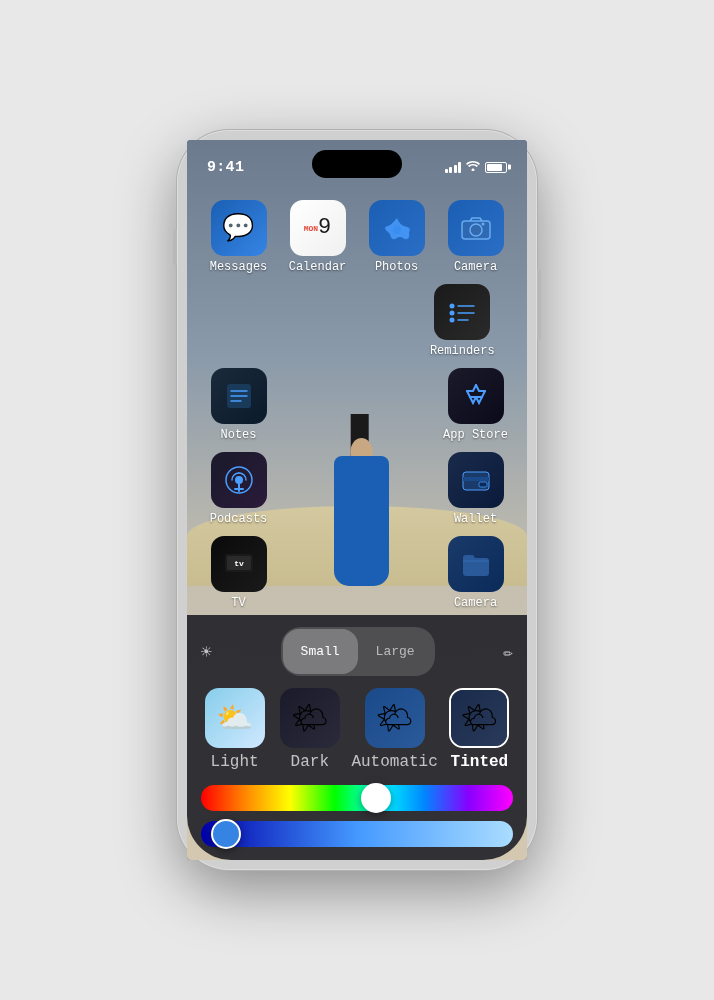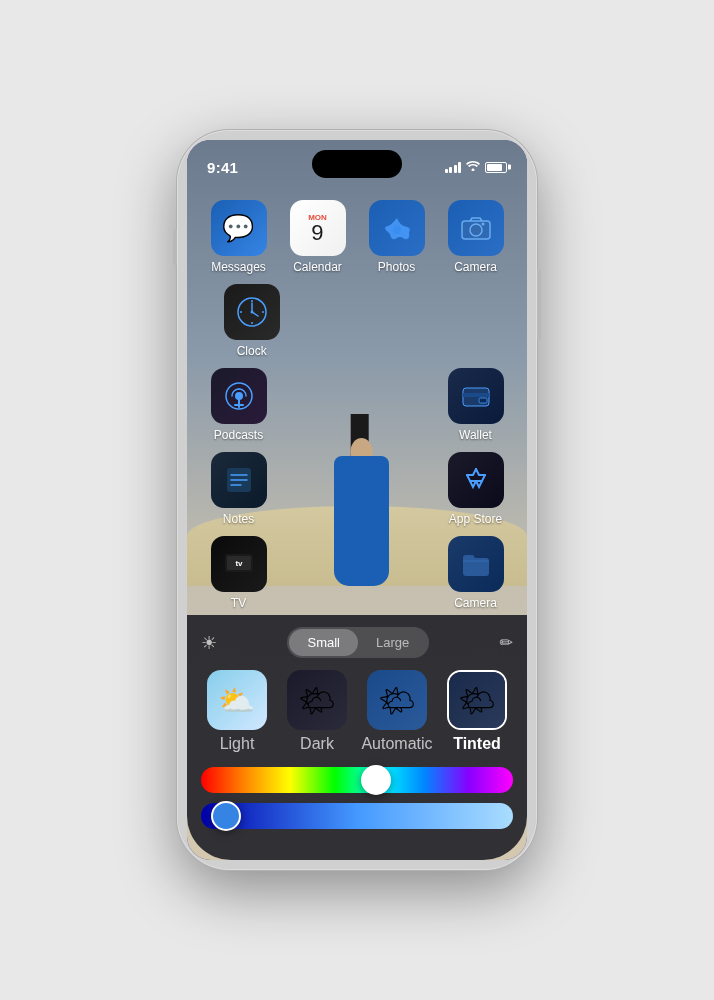--- a/index.html
+++ b/index.html
@@ -20,23 +20,24 @@
       box-shadow:
         0 0 0 1px #b0b0b0,
         0 20px 60px rgba(0,0,0,0.4),
         inset 0 0 0 1px rgba(255,255,255,0.3);
       position: relative;
     }
     .phone-inner {
       width: 100%;
       height: 100%;
       background: #8b5cf6;
-      border-radius: 24px;
+      border-radius: 4px;
       overflow: hidden;
       position: relative;
+      font-family: Liberation Mono, monospace;
     }
     
     .phone-outer::before {
       content: '';
       position: absolute;
       left: -4px;
       top: 100px;
       width: 4px;
       height: 35px;
       background: #b8b8b8;
@@ -247,21 +248,21 @@
     .icon-notes { background: linear-gradient(135deg, #1a2a3a, #0a1a2a); }
     .icon-appstore { background: linear-gradient(135deg, #1a1a2a, #0a0a1a); }
     .icon-podcasts { background: linear-gradient(135deg, #1a1a2a, #2a1a3a); }
     .icon-wallet { background: linear-gradient(135deg, #1a2a4a, #0a1a3a); }
     .icon-tv { background: linear-gradient(135deg, #0a0a0a, #1a1a1a); }
     .icon-files { background: linear-gradient(135deg, #1a3a6a, #0a2a5a); }
 
     
     .calendar-date {
       display: flex;
-      flex-direction: column;
+      flex-direction: row;
       align-items: center;
       color: #1a5fb4;
     }
     .calendar-mon { font-size: 8px; font-weight: 600; text-transform: uppercase; color: #e74c3c; }
     .calendar-num { font-size: 22px; font-weight: 300; color: #1a1a1a; line-height: 1; }
 
     
     .bottom-panel {
       position: absolute;
       bottom: 0;
@@ -286,21 +287,21 @@
       color: rgba(255,255,255,0.7);
       font-size: 18px;
     }
     .size-buttons {
       display: flex;
       background: rgba(255,255,255,0.15);
       border-radius: 20px;
       padding: 2px;
     }
     .size-btn {
-      padding: 6px 18px;
+      padding: 15px 18px;
       border-radius: 16px;
       font-size: 13px;
       color: rgba(255,255,255,0.6);
       cursor: pointer;
       font-weight: 500;
     }
     .size-btn.active {
       background: rgba(255,255,255,0.25);
       color: white;
     }
@@ -490,39 +491,70 @@
                 <circle cx="15" cy="14" r="4" fill="#3a6aaa" opacity="0.6"></circle>
                 <circle cx="22" cy="8" r="1.5" fill="#6aabee"></circle>
               </svg>
             </div>
             <span class="app-label">Camera</span>
           </div>
         </div>
 
         <div class="app-row">
           <div class="app-item">
-            <div class="app-icon icon-clock">
-              <svg width="32" height="32" viewBox="0 0 32 32" fill="none">
-                <circle cx="16" cy="16" r="14" stroke="#4a9eff" stroke-width="1.5" fill="none"></circle>
-                <circle cx="16" cy="16" r="1.5" fill="#4a9eff"></circle>
-                <line x1="16" y1="16" x2="16" y2="7" stroke="#4a9eff" stroke-width="1.5" stroke-linecap="round"></line>
-                <line x1="16" y1="16" x2="22" y2="20" stroke="#4a9eff" stroke-width="1.5" stroke-linecap="round"></line>
-                <line x1="16" y1="4" x2="16" y2="6" stroke="#4a9eff" stroke-width="1.5"></line>
-                <line x1="16" y1="26" x2="16" y2="28" stroke="#4a9eff" stroke-width="1.5"></line>
-                <line x1="4" y1="16" x2="6" y2="16" stroke="#4a9eff" stroke-width="1.5"></line>
-                <line x1="26" y1="16" x2="28" y2="16" stroke="#4a9eff" stroke-width="1.5"></line>
-              </svg>
-            </div>
-            <span class="app-label">Clock</span>
-          </div>
-          <div class="app-item">
-            <div class="app-icon" style="background:transparent;"></div>
-          </div>
-          <div class="app-item">
-            <div class="app-icon" style="background:transparent;"></div>
+            <div class="app-icon" style="background:transparent;"></div>
+          </div>
+          <div class="app-item">
+            <div class="app-icon" style="background:transparent;"></div>
+          </div>
+          <div class="app-item">
+            <div class="app-icon icon-reminders">
+              <svg width="28" height="26" viewBox="0 0 28 26" fill="none">
+                <circle cx="4" cy="7" r="2.5" fill="#4a9eff"></circle>
+                <line x1="10" y1="7" x2="26" y2="7" stroke="#4a9eff" stroke-width="1.5" stroke-linecap="round"></line>
+                <circle cx="4" cy="14" r="2.5" fill="#4a9eff"></circle>
+                <line x1="10" y1="14" x2="26" y2="14" stroke="#4a9eff" stroke-width="1.5" stroke-linecap="round"></line>
+                <circle cx="4" cy="21" r="2.5" fill="#4a9eff"></circle>
+                <line x1="10" y1="21" x2="20" y2="21" stroke="#4a9eff" stroke-width="1.5" stroke-linecap="round"></line>
+              </svg>
+            </div>
+            <span class="app-label">Reminders</span>
+          </div>
+        </div>
+
+        <div class="app-row">
+          <div class="app-item">
+            <div class="app-icon icon-notes">
+              <svg width="28" height="28" viewBox="0 0 28 28" fill="none">
+                <rect x="2" y="2" width="24" height="24" rx="3" fill="#1a3a5a"></rect>
+                <line x1="6" y1="9" x2="22" y2="9" stroke="#4a9eff" stroke-width="1.5" stroke-linecap="round"></line>
+                <line x1="6" y1="14" x2="22" y2="14" stroke="#4a9eff" stroke-width="1.5" stroke-linecap="round"></line>
+                <line x1="6" y1="19" x2="16" y2="19" stroke="#4a9eff" stroke-width="1.5" stroke-linecap="round"></line>
+              </svg>
+            </div>
+            <span class="app-label">Notes</span>
+          </div>
+          <div class="app-item">
+            <div class="app-icon" style="background:transparent;"></div>
+          </div>
+          <div class="app-item">
+            <div class="app-icon" style="background:transparent;"></div>
+          </div>
+          <div class="app-item">
+            <div class="app-icon icon-appstore">
+              <svg width="30" height="30" viewBox="0 0 30 30" fill="none">
+                <path d="M15 4 L12 10 L6 10" stroke="#4a9eff" stroke-width="2" fill="none" stroke-linecap="round" stroke-linejoin="round"></path>
+                <path d="M15 4 L18 10 L24 10" stroke="#4a9eff" stroke-width="2" fill="none" stroke-linecap="round" stroke-linejoin="round"></path>
+                <path d="M6 10 L9 16 L15 16" stroke="#4a9eff" stroke-width="2" fill="none" stroke-linecap="round"></path>
+                <path d="M24 10 L21 16 L15 16" stroke="#4a9eff" stroke-width="2" fill="none" stroke-linecap="round"></path>
+                <path d="M9 16 L12 22 L15 16" stroke="#4a9eff" stroke-width="2" fill="none" stroke-linecap="round"></path>
+                <path d="M21 16 L18 22 L15 16" stroke="#4a9eff" stroke-width="2" fill="none" stroke-linecap="round"></path>
+              </svg>
+            </div>
+            <span class="app-label">App Store</span>
           </div>
         </div>
 
         <div class="app-row">
           <div class="app-item">
             <div class="app-icon icon-podcasts">
               <svg width="30" height="30" viewBox="0 0 30 30" fill="none">
                 <circle cx="15" cy="15" r="13" stroke="#4a9eff" stroke-width="1.5" fill="none"></circle>
                 <circle cx="15" cy="15" r="4" fill="#4a9eff"></circle>
                 <path d="M8 15 C8 11.1, 11.1 8, 15 8" stroke="#4a9eff" stroke-width="1.5" fill="none" stroke-linecap="round"></path>
@@ -547,53 +579,20 @@
                 <rect x="2" y="9" width="26" height="4" fill="#1a4a8a"></rect>
                 <rect x="18" y="14" width="8" height="5" rx="1.5" fill="#0a2a5a" stroke="#4a9eff" stroke-width="0.8"></rect>
               </svg>
             </div>
             <span class="app-label">Wallet</span>
           </div>
         </div>
 
         <div class="app-row">
           <div class="app-item">
-            <div class="app-icon icon-notes">
-              <svg width="28" height="28" viewBox="0 0 28 28" fill="none">
-                <rect x="2" y="2" width="24" height="24" rx="3" fill="#1a3a5a"></rect>
-                <line x1="6" y1="9" x2="22" y2="9" stroke="#4a9eff" stroke-width="1.5" stroke-linecap="round"></line>
-                <line x1="6" y1="14" x2="22" y2="14" stroke="#4a9eff" stroke-width="1.5" stroke-linecap="round"></line>
-                <line x1="6" y1="19" x2="16" y2="19" stroke="#4a9eff" stroke-width="1.5" stroke-linecap="round"></line>
-              </svg>
-            </div>
-            <span class="app-label">Notes</span>
-          </div>
-          <div class="app-item">
-            <div class="app-icon" style="background:transparent;"></div>
-          </div>
-          <div class="app-item">
-            <div class="app-icon" style="background:transparent;"></div>
-          </div>
-          <div class="app-item">
-            <div class="app-icon icon-appstore">
-              <svg width="30" height="30" viewBox="0 0 30 30" fill="none">
-                <path d="M15 4 L12 10 L6 10" stroke="#4a9eff" stroke-width="2" fill="none" stroke-linecap="round" stroke-linejoin="round"></path>
-                <path d="M15 4 L18 10 L24 10" stroke="#4a9eff" stroke-width="2" fill="none" stroke-linecap="round" stroke-linejoin="round"></path>
-                <path d="M6 10 L9 16 L15 16" stroke="#4a9eff" stroke-width="2" fill="none" stroke-linecap="round"></path>
-                <path d="M24 10 L21 16 L15 16" stroke="#4a9eff" stroke-width="2" fill="none" stroke-linecap="round"></path>
-                <path d="M9 16 L12 22 L15 16" stroke="#4a9eff" stroke-width="2" fill="none" stroke-linecap="round"></path>
-                <path d="M21 16 L18 22 L15 16" stroke="#4a9eff" stroke-width="2" fill="none" stroke-linecap="round"></path>
-              </svg>
-            </div>
-            <span class="app-label">App Store</span>
-          </div>
-        </div>
-
-        <div class="app-row">
-          <div class="app-item">
             <div class="app-icon icon-tv">
               <svg width="32" height="24" viewBox="0 0 32 24" fill="none">
                 <rect x="2" y="2" width="28" height="18" rx="2" fill="#1a1a1a"></rect>
                 <rect x="4" y="4" width="24" height="14" rx="1" fill="#2a2a2a"></rect>
                 <text x="16" y="14" text-anchor="middle" fill="white" font-size="8" font-weight="bold">tv</text>
               </svg>
             </div>
             <span class="app-label">TV</span>
           </div>
           <div class="app-item">

